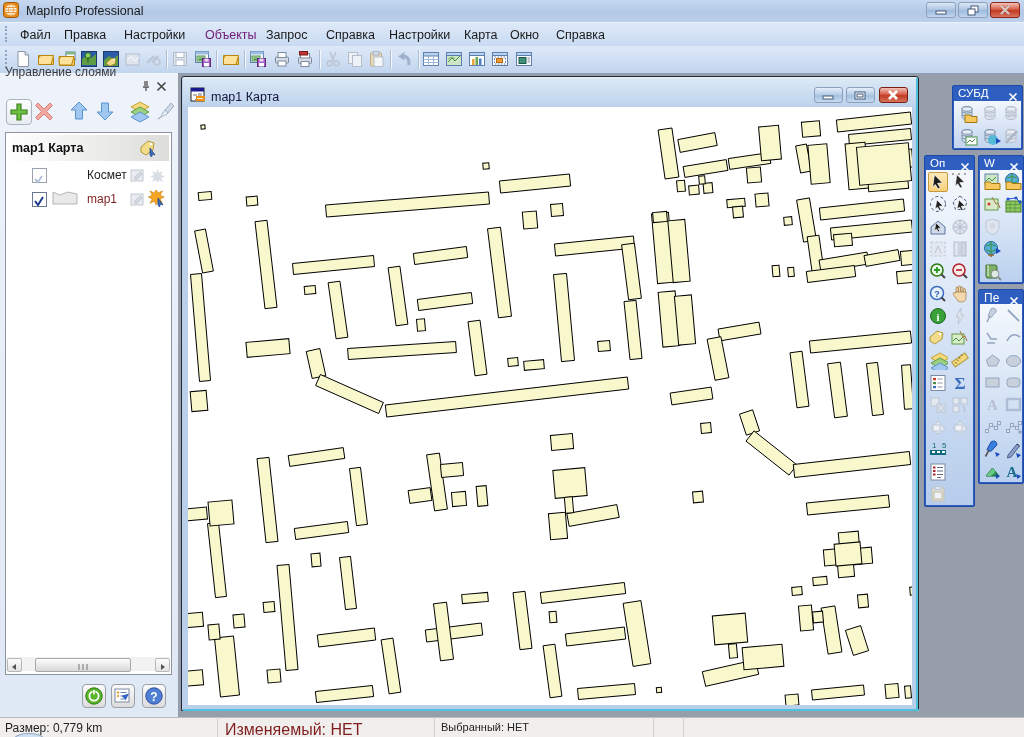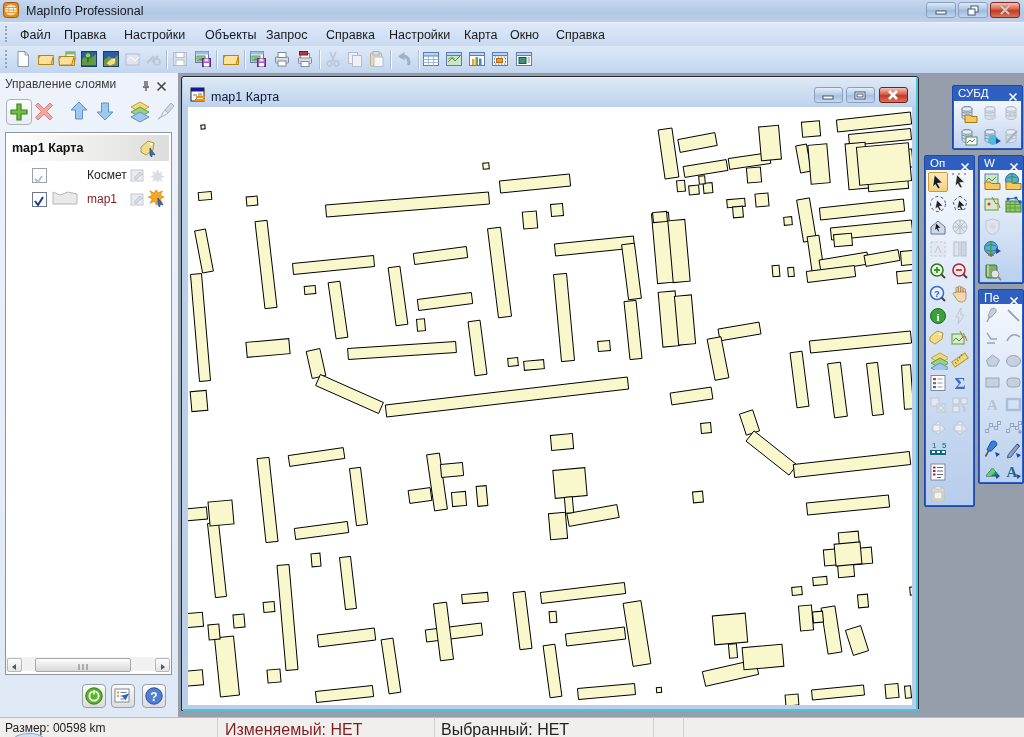--- a/index.html
+++ b/index.html
@@ -23,21 +23,21 @@
 <div style="position:absolute;left:990px;top:2px;width:30px;height:16px;background:linear-gradient(#f2c3b8,#d65f4a 45%,#c23a22 55%,#d8755f);border:1px solid #8c2418;border-radius:3px;box-sizing:border-box"><svg width="28" height="14" viewBox="0 0 28 14">
       <path d="M10 3l8 8M18 3l-8 8" stroke="#fff" stroke-width="2.4"></path>
       <path d="M10 3l8 8M18 3l-8 8" stroke="#5a1a10" stroke-width="3.4" opacity=".25"></path>
     </svg></div>
 
 <div style="position:absolute;left:0px;top:22px;width:1024px;height:24px;background:linear-gradient(#dde9f8,#c8daf1);border-top:1px solid #e8f0fa"></div>
 <div style="position:absolute;left:5px;top:26px;width:3px;height:16px;border-left:2px dotted #8fa3c0"></div>
 <div style="position:absolute;left:20px;top:28px;width:80px;height:15px;font-size:12.5px;color:#1a1a1a;width:auto">Файл</div>
 <div style="position:absolute;left:64px;top:28px;width:80px;height:15px;font-size:12.5px;color:#1a1a1a;width:auto">Правка</div>
 <div style="position:absolute;left:124px;top:28px;width:80px;height:15px;font-size:12.5px;color:#1a1a1a;width:auto">Настройки</div>
-<div style="position:absolute;left:205px;top:28px;width:80px;height:15px;font-size:12.5px;color:#0f172a;width:auto">Объекты</div>
+<div style="position:absolute;left:205px;top:28px;width:80px;height:15px;font-size:12.5px;color:#701a75;width:auto">Объекты</div>
 <div style="position:absolute;left:266px;top:28px;width:80px;height:15px;font-size:12.5px;color:#1a1a1a;width:auto">Запрос</div>
 <div style="position:absolute;left:326px;top:28px;width:80px;height:15px;font-size:12.5px;color:#1a1a1a;width:auto">Справка</div>
 <div style="position:absolute;left:389px;top:28px;width:80px;height:15px;font-size:12.5px;color:#1a1a1a;width:auto">Настройки</div>
 <div style="position:absolute;left:464px;top:28px;width:80px;height:15px;font-size:12.5px;color:#1a1a1a;width:auto">Карта</div>
 <div style="position:absolute;left:510px;top:28px;width:80px;height:15px;font-size:12.5px;color:#1a1a1a;width:auto">Окно</div>
 <div style="position:absolute;left:556px;top:28px;width:80px;height:15px;font-size:12.5px;color:#1a1a1a;width:auto">Справка</div>
 
 <div style="position:absolute;left:0px;top:46px;width:1024px;height:27px;background:linear-gradient(#dde9f8,#c2d5ee);border-bottom:1px solid #8d9cb5"></div>
 <div style="position:absolute;left:5px;top:50px;width:3px;height:18px;border-left:2px dotted #8fa3c0"></div>
 <div style="position:absolute;left:14px;top:50px;width:18px;height:18px;"><svg width="18" height="18" viewBox="0 0 18 18">
@@ -161,21 +161,21 @@
       <rect x="5.5" y="8.5" width="6" height="4" fill="#f09a3a" stroke="#b06a10"></rect>
     </svg></div>
 <div style="position:absolute;left:515px;top:50px;width:18px;height:18px;"><svg width="18" height="18" viewBox="0 0 18 18">
       <rect x="1.5" y="2.5" width="15" height="13" fill="#fff" stroke="#5c7fae"></rect>
       <rect x="1.5" y="2.5" width="15" height="3" fill="#b9d2ef" stroke="#5c7fae"></rect>
       <rect x="4" y="7.5" width="7" height="6" fill="#3f8f7a" stroke="#1d5a4a"></rect>
       <path d="M12.5 8h2.5M12.5 10h2.5M12.5 12h2.5" stroke="#7c8aa0"></path>
     </svg></div>
 
 <div style="position:absolute;left:0px;top:73px;width:178px;height:644px;background:linear-gradient(#eef3fb,#dfe8f5)"></div>
-<div style="position:absolute;left:5px;top:77px;width:120px;height:14px;font-size:12px;color:#3a3a3a;font-family:'Liberation Sans',sans-serif">Управление слоями</div>
+<div style="position:absolute;left:5px;top:65px;width:120px;height:14px;font-size:12px;color:#3a3a3a;font-family:'Liberation Sans',sans-serif">Управление слоями</div>
 <div style="position:absolute;left:140px;top:78px;width:12px;height:12px;"><svg width="12" height="12" viewBox="0 0 12 12">
       <path d="M6 1v6M3 7h6M6 7v4" stroke="#555" stroke-width="1.3" fill="none"></path>
       <rect x="4" y="1" width="4" height="6" fill="#888"></rect>
     </svg></div>
 <div style="position:absolute;left:156px;top:78px;width:11px;height:11px;"><svg width="11" height="11" viewBox="0 0 11 11">
       <path d="M1.5 1.5l8 8M9.5 1.5l-8 8" stroke="#444" stroke-width="1.6"></path>
     </svg></div>
 <div style="position:absolute;left:6px;top:99px;width:24px;height:24px;border:1px solid #aab4bf;border-radius:4px;background:linear-gradient(#fcfdfe,#e8ecf1);"><svg width="24" height="24" viewBox="0 0 24 24">
       <path d="M10 4h4v6h6v4h-6v6h-4v-6H4v-4h6z" fill="#6fc040" stroke="#3c8020" stroke-width="1.2"></path>
     </svg></div>
@@ -255,25 +255,25 @@
       <circle cx="6" cy="11" r="1.2" fill="#e8a33d"></circle>
       <path d="M8.5 7.5h6M8.5 11h6M8.5 14h4" stroke="#5c7fae"></path>
       <path d="M11 8l7 3-7 3z" fill="#2f62c0" transform="rotate(-40 14 11)"></path>
     </svg></div>
 <div style="position:absolute;left:142px;top:684px;width:22px;height:22px;border:1px solid #9aa0a8;border-radius:4px;background:linear-gradient(#fbfbfb,#dcdcdc)"><svg width="22" height="22" viewBox="0 0 22 22">
       <circle cx="11" cy="11" r="8.2" fill="#4f7fd4" stroke="#2b4f9e"></circle>
       <text x="11" y="15.5" font-size="12" font-weight="bold" fill="#fff" text-anchor="middle" font-family="Liberation Sans">?</text>
     </svg></div>
 
 <div style="position:absolute;left:0px;top:717px;width:1024px;height:20px;background:#f1efee;border-top:1px solid #bdbdbd"></div>
-<div style="position:absolute;left:5px;top:721px;width:200px;height:13px;font-size:12px;color:#222">Размер: 00598 km</div>
+<div style="position:absolute;left:5px;top:721px;width:200px;height:13px;font-size:12px;color:#222">Размер: 0,779 km</div>
 <div style="position:absolute;left:217px;top:717px;width:1px;height:20px;background:#cfcfcf"></div>
 <div style="position:absolute;left:225px;top:721px;width:200px;height:13px;font-size:16px;color:#7f1d1d">Изменяемый: НЕТ</div>
 <div style="position:absolute;left:434px;top:717px;width:1px;height:20px;background:#cfcfcf"></div>
-<div style="position:absolute;left:441px;top:721px;width:200px;height:13px;font-size:16px;color:#222">Выбранный: НЕТ</div>
+<div style="position:absolute;left:441px;top:721px;width:200px;height:13px;font-size:11px;color:#222">Выбранный: НЕТ</div>
 <div style="position:absolute;left:653px;top:717px;width:1px;height:20px;background:#cfcfcf"></div>
 <div style="position:absolute;left:683px;top:717px;width:1px;height:20px;background:#cfcfcf"></div>
 <div style="position:absolute;left:14px;top:733px;width:28px;height:10px;background:#cfe0f2;border:1px solid #8aa0c0;border-radius:50%"></div>
 
 <div style="position:absolute;left:181px;top:76px;width:738px;height:635px;background:#b9cfea;border:1px solid #24282e;border-radius:3px 3px 0 0;box-sizing:border-box;box-shadow:inset 0 1px 0 #e8f1fa"></div>
 <div style="position:absolute;left:183px;top:78px;width:734px;height:28px;background:linear-gradient(#dcE9f6,#bed3ec)"></div>
 <div style="position:absolute;left:183px;top:709px;width:736px;height:2px;background:#4ec2dc"></div>
 <div style="position:absolute;left:916px;top:78px;width:2px;height:631px;background:#4ec2dc"></div>
 <div style="position:absolute;left:190px;top:87px;width:16px;height:16px;"><svg width="16" height="16" viewBox="0 0 16 16">
       <rect x="1" y="1" width="13" height="13" fill="#fff" stroke="#222"></rect>

